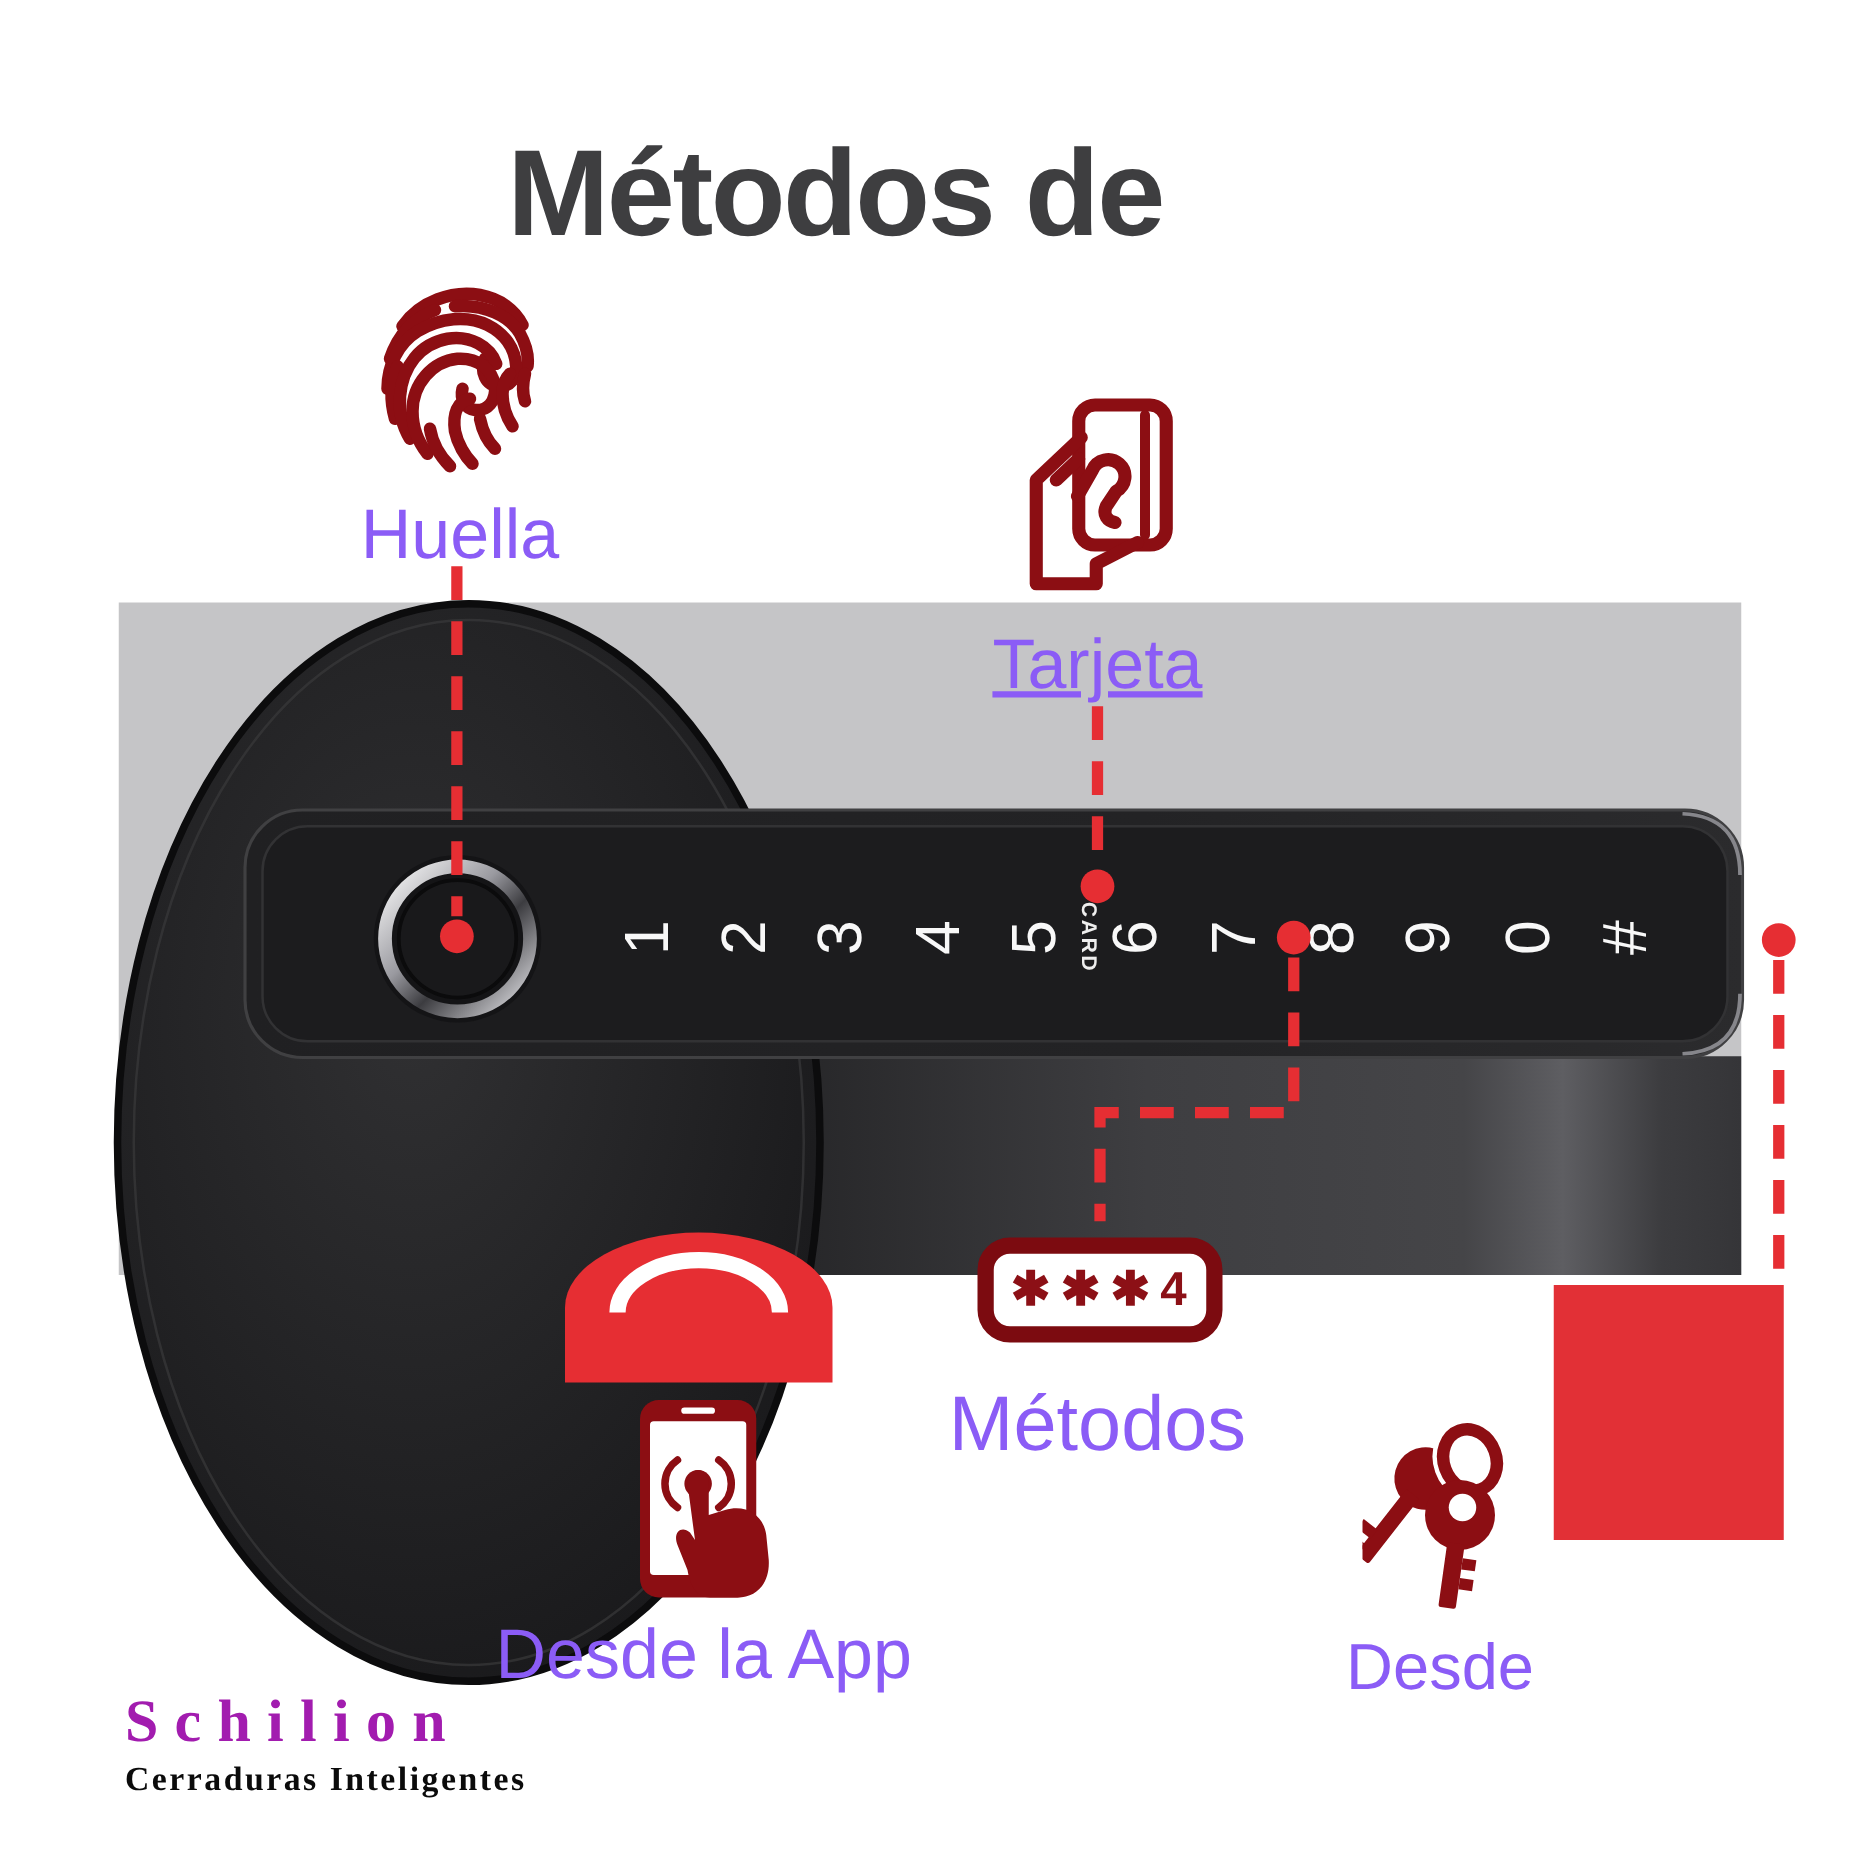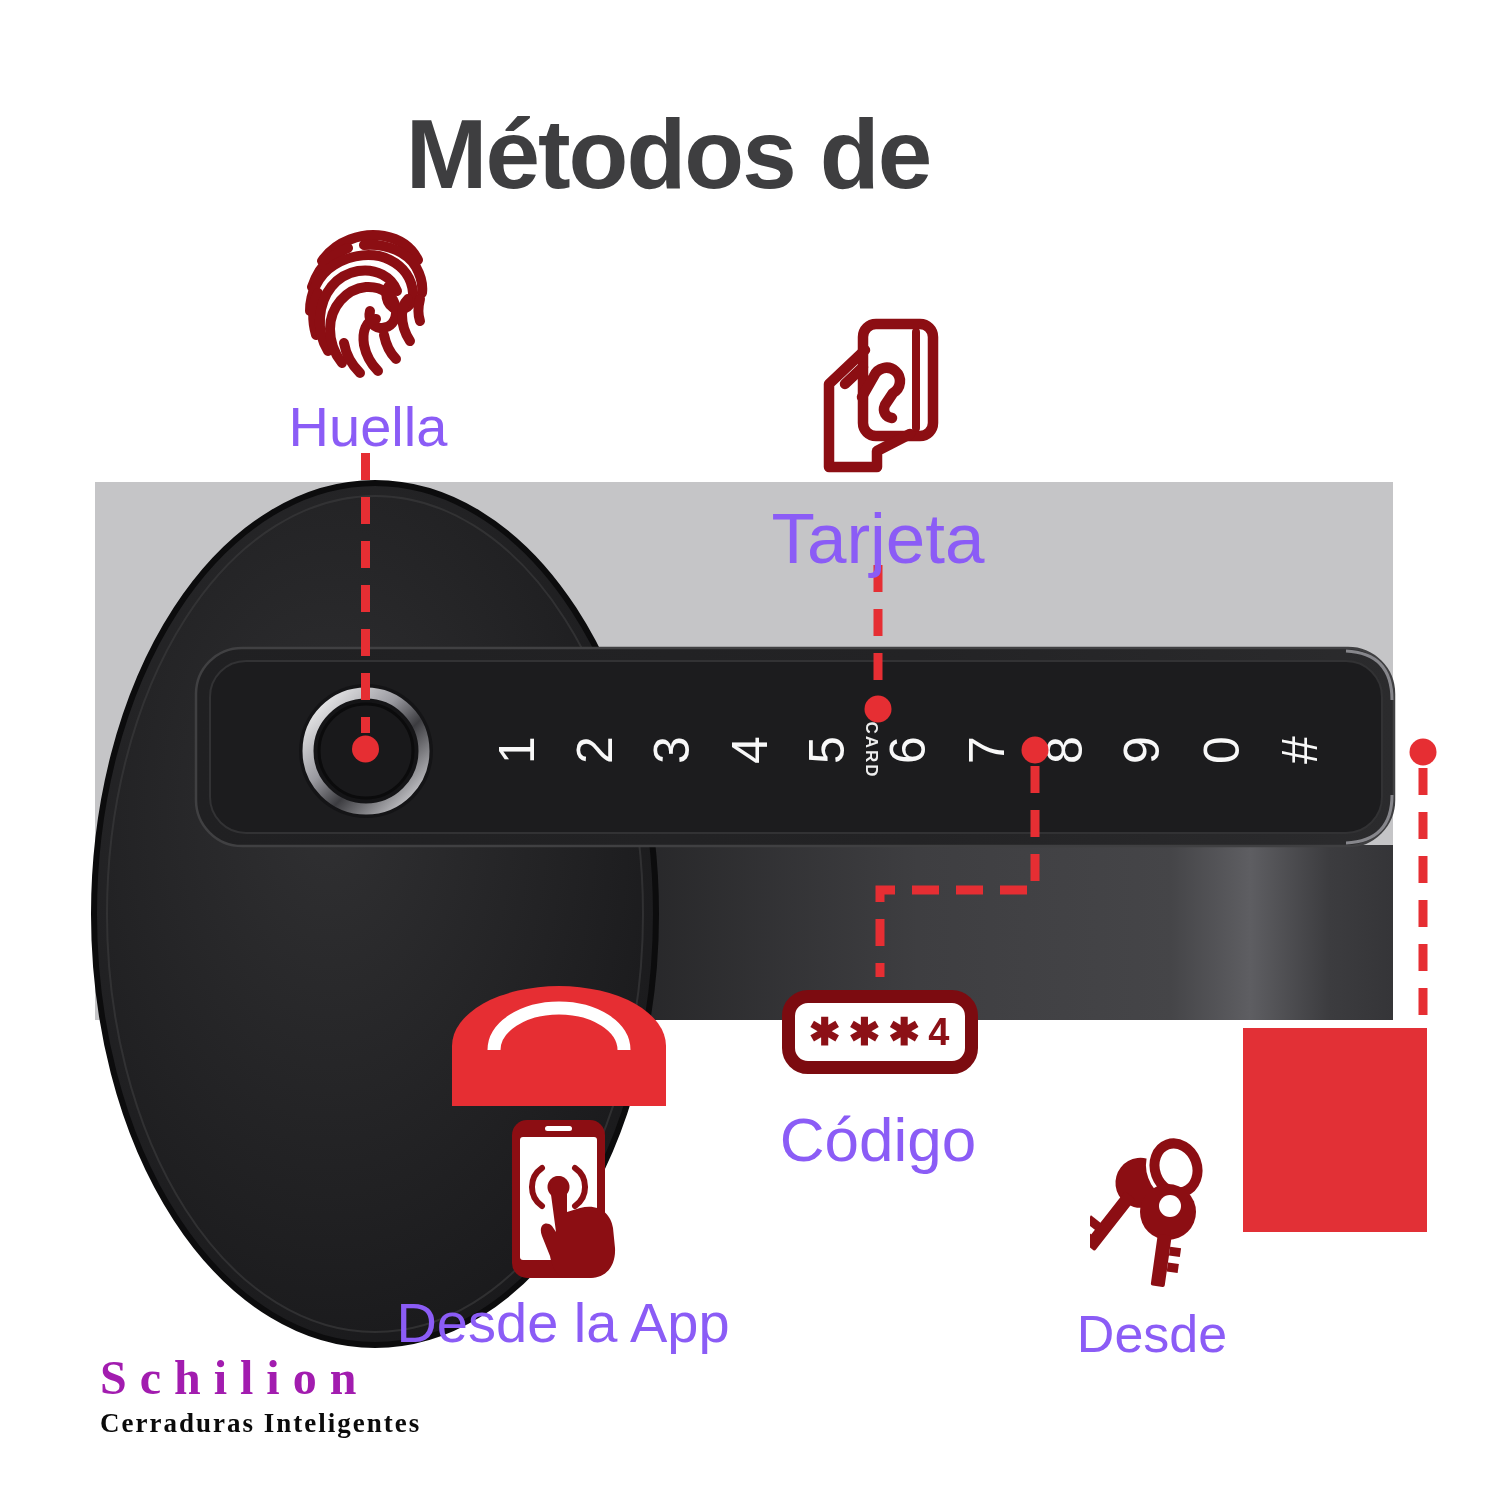--- a/index.html
+++ b/index.html
@@ -11,21 +11,21 @@
   #title-row{position:absolute;top:98px;left:0;width:1336px;display:flex;
              justify-content:center;align-items:center;gap:18px;}
   #title-prefix{font-size:98px;font-weight:700;letter-spacing:-2px;color:#3e3e40;}
   #title-box{background:#9c1016;border-radius:30px;padding:4px 30px 14px 30px;}
   #title-highlight{font-size:98px;font-weight:700;letter-spacing:-2px;color:#ffffff;}
 
   
   .method-label{position:absolute;transform:translateX(-50%);color:#8b5cf6;
                 font-weight:400;white-space:nowrap;}
   #huella-label {left:368px; top:394px; font-size:56px;}
-  #tarjeta-label{left:878px; top:498px; font-size:71px;}
+  #tarjeta-label{left:878px; top:498px; font-size:56px;text-decoration:underline;}
   #codigo-label {left:878px; top:1104px;font-size:62px;}
   #app-label    {left:563px; top:1290px;font-size:56px;}
   #llave-label  {left:1152px;top:1304px;font-size:52px;}
 
   
   #codigo-box{position:absolute;left:782px;top:990px;width:170px;height:58px;
               background:#ffffff;border:13px solid #7c0b10;border-radius:26px;
               display:flex;align-items:center;justify-content:center;}
   #codigo-value{color:#8c1016;font-size:38px;font-weight:700;letter-spacing:8px;
                 line-height:1;padding-left:6px;}
@@ -181,21 +181,21 @@
     <g transform="rotate(8 78 74)">
       <rect x="71" y="97" width="14" height="52" rx="2"></rect>
       <rect x="85" y="108" width="11" height="9"></rect>
       <rect x="85" y="124" width="11" height="9"></rect>
     </g>
   </g>
 </svg>
 
 <div class="method-label" id="huella-label">Huella</div>
 <div class="method-label" id="tarjeta-label">Tarjeta</div>
-<div class="method-label" id="codigo-label">Código</div>
+<div class="method-label" id="codigo-label">Métodos</div>
 <div class="method-label" id="app-label">Desde la App</div>
 <div class="method-label" id="llave-label">Desde</div>
 
 <div id="codigo-box">
   <span id="codigo-value">✱✱✱4</span>
 </div>
 
 <div id="brand-name">Schilion</div>
 <div id="brand-tagline">Cerraduras Inteligentes</div>
 

